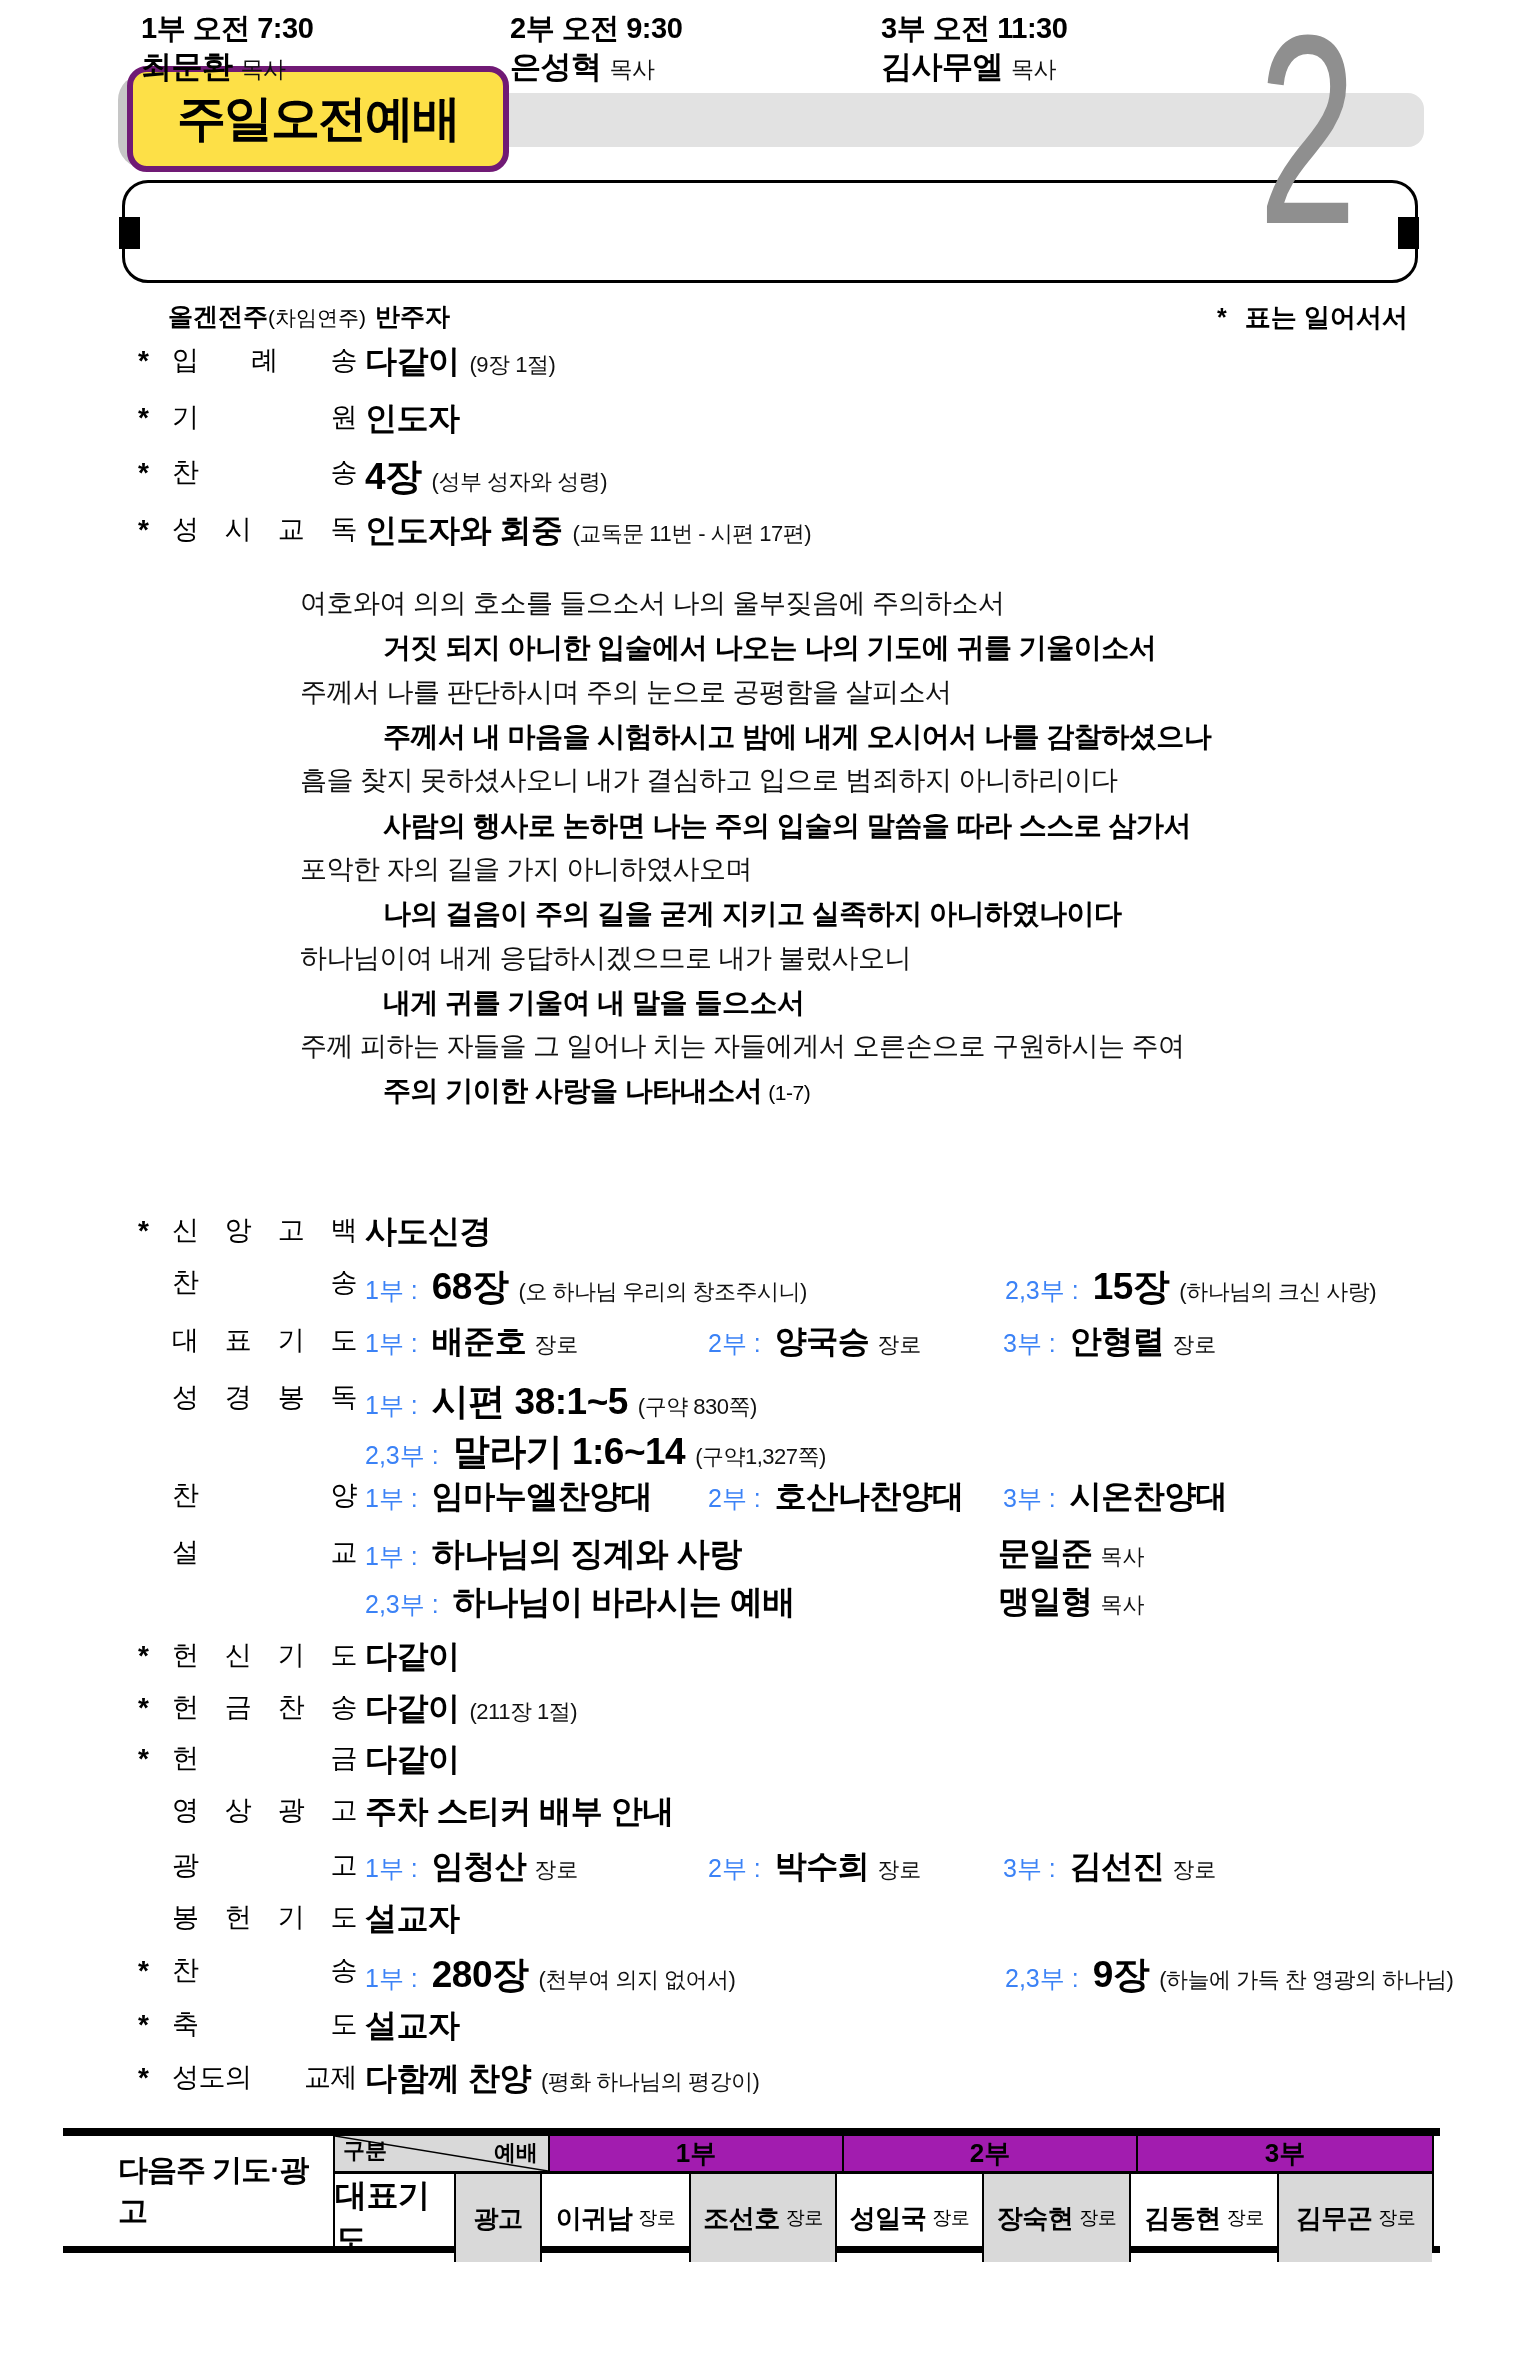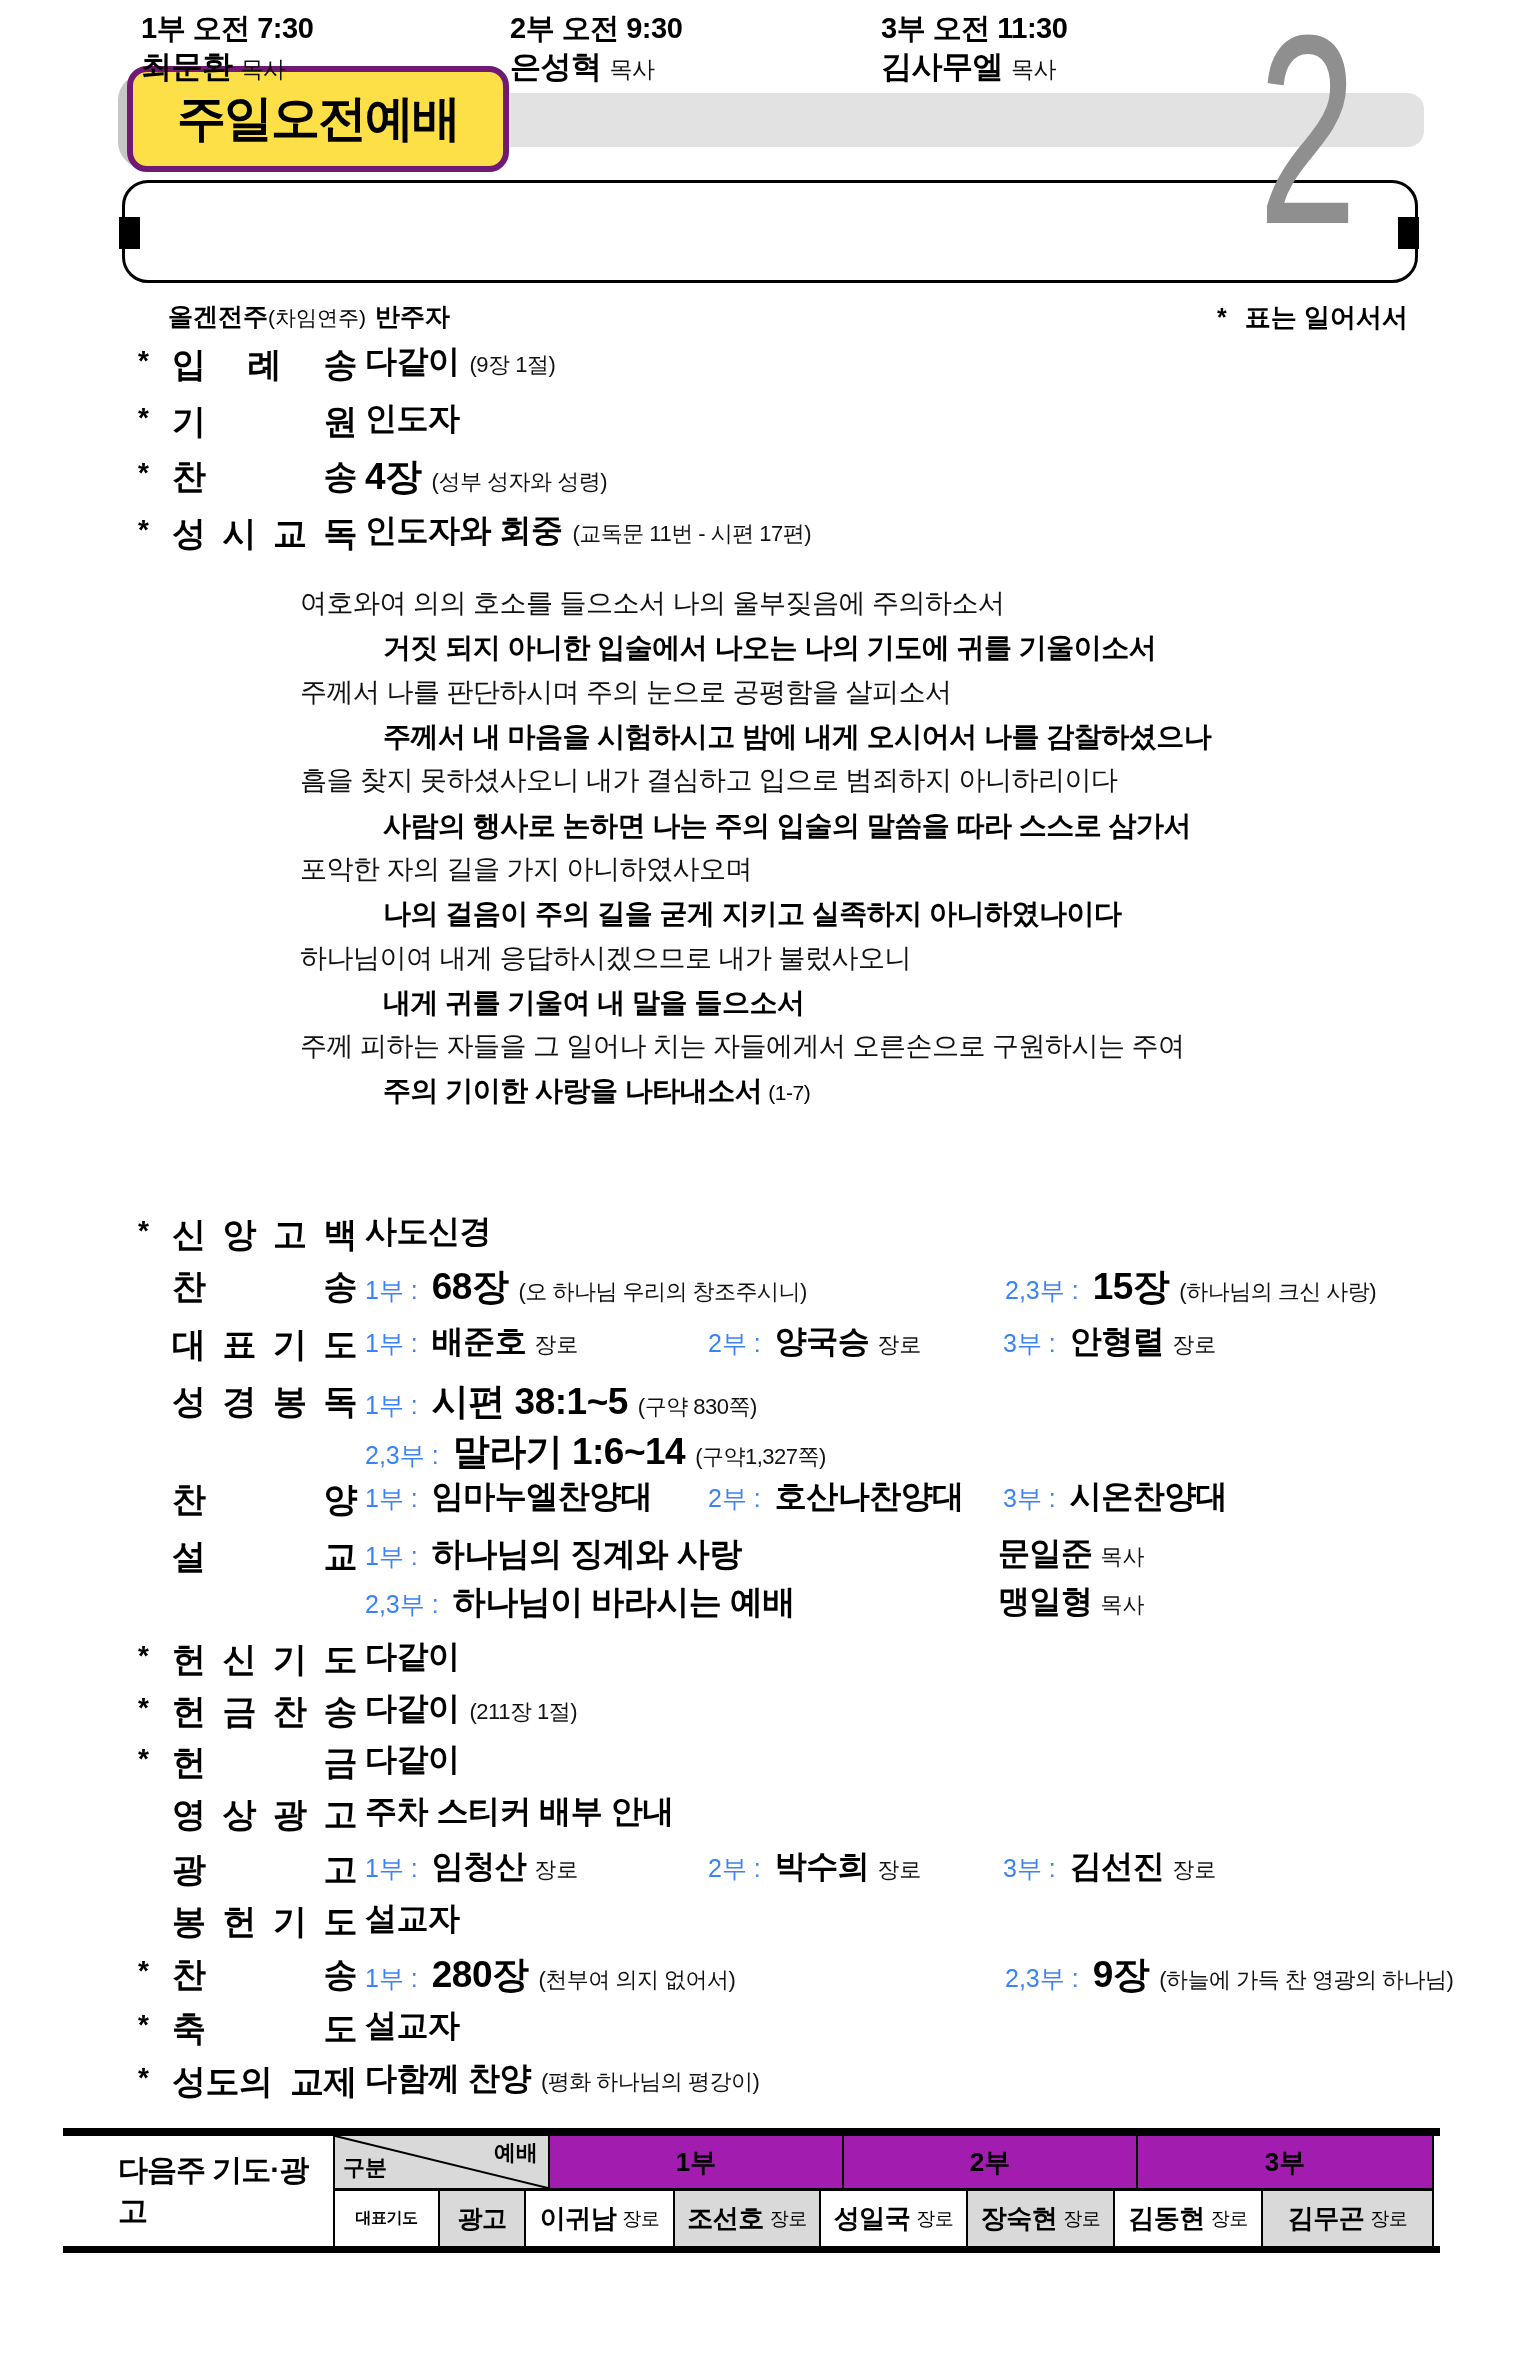--- a/index.html
+++ b/index.html
@@ -33,21 +33,21 @@
   .pre-line{position:absolute;top:300px;left:0;width:1535px;height:36px;white-space:nowrap;}
   .pre-main{position:absolute;left:168px;font-size:25px;font-weight:bold;}
   .pre-note{font-size:21px;font-weight:normal;}
   .pre-perf{position:absolute;left:375px;font-size:25px;font-weight:bold;}
   .stand{position:absolute;left:1217px;font-size:26px;font-weight:bold;}
   .stand .mk{margin-right:18px;font-size:25px;}
 
   
   .row{position:absolute;left:0;width:1535px;height:48px;white-space:nowrap;}
   .star{position:absolute;left:138px;top:5px;font-size:28px;font-weight:bold;}
-  .rlabel{position:absolute;left:172px;top:2px;width:185px;font-size:34px;font-weight:bold;
+  .rlabel{position:absolute;left:172px;top:2px;width:185px;font-size:27px;font-weight:normal;
           text-align:justify;text-align-last:justify;letter-spacing:-0.5px;}
   .content{position:absolute;left:365px;top:0;}
   .seg2{position:absolute;left:708px;top:0;}
   .seg3{position:absolute;left:1003px;top:0;}
   .seg23{position:absolute;left:1005px;top:0;}
   .preacher{position:absolute;left:998px;top:0;}
   .part{font-size:25px;color:#3b82f6;margin-right:14px;}
   .val{font-size:32px;font-weight:bold;letter-spacing:-0.5px;}
   .big{font-size:37px;}
   .mid{font-size:33px;}
@@ -73,21 +73,21 @@
          justify-content:center;font-size:26px;font-weight:bold;box-sizing:border-box;}
   .hcell.w1{width:294px;} .hcell.w2{width:294px;} .hcell.w3{flex:1;border-right:none;}
   .dcell{position:relative;width:215px;background:#d9d9d9;border-right:2px solid #000;box-sizing:border-box;}
   .dcell svg{position:absolute;left:0;top:0;width:100%;height:100%;}
   .d-top{position:absolute;right:10px;top:2px;font-size:22px;font-weight:bold;}
   .d-bot{position:absolute;left:8px;bottom:5px;font-size:22px;font-weight:bold;}
   .bcell{display:flex;align-items:center;justify-content:center;border-right:2px solid #000;
          box-sizing:border-box;font-weight:bold;font-size:26px;letter-spacing:-0.5px;}
   .bcell .t{font-size:19px;font-weight:normal;margin-left:6px;}
   .bcell.g{background:#d9d9d9;}
-  .bw0{width:105px;font-size:16px;} .bw1{width:86px;font-size:25px;}
+  .bw0{width:121px;font-size:32px;} .bw1{width:86px;font-size:25px;}
   .bw2{width:149px;} .bw3{width:146px;} .bw4{width:147px;} .bw5{width:147px;}
   .bw6{width:148px;} .bw7{flex:1;border-right:none;}
 </style>
 </head>
 <body>
 
 <div class="page">
 
   <div class="title-outer"></div>
   <div class="title-bar"></div>

